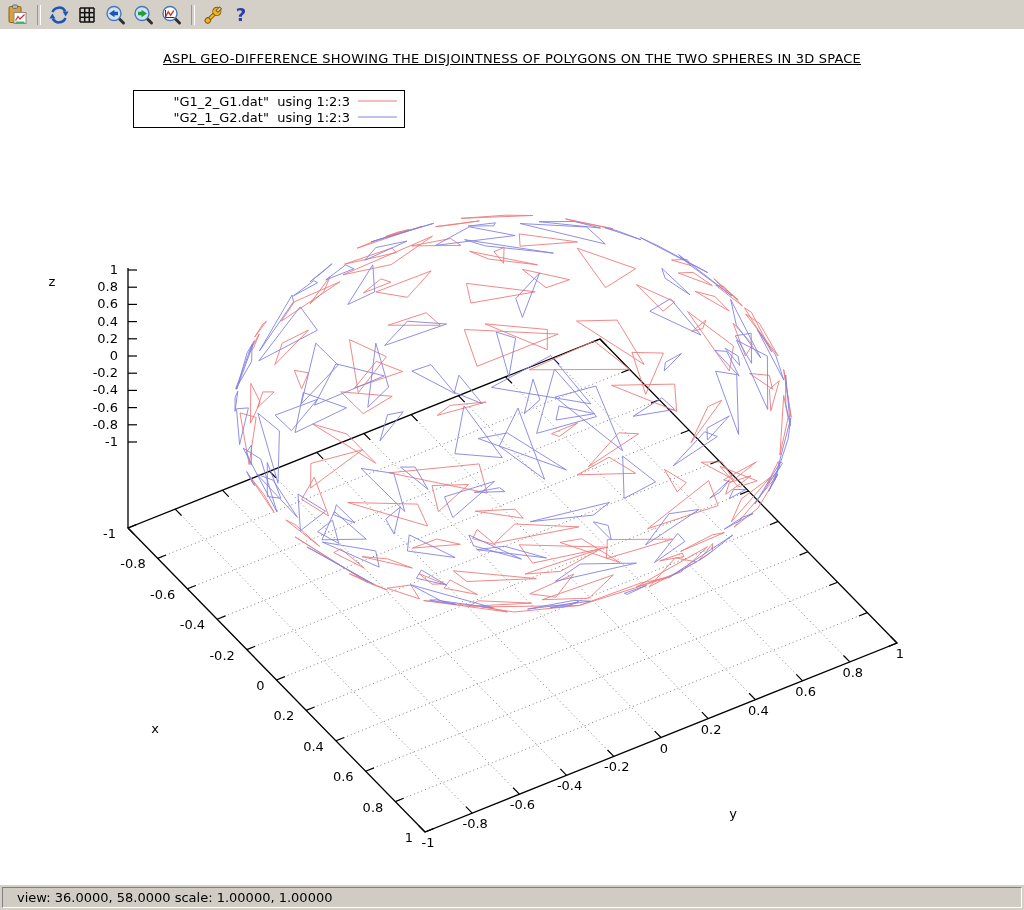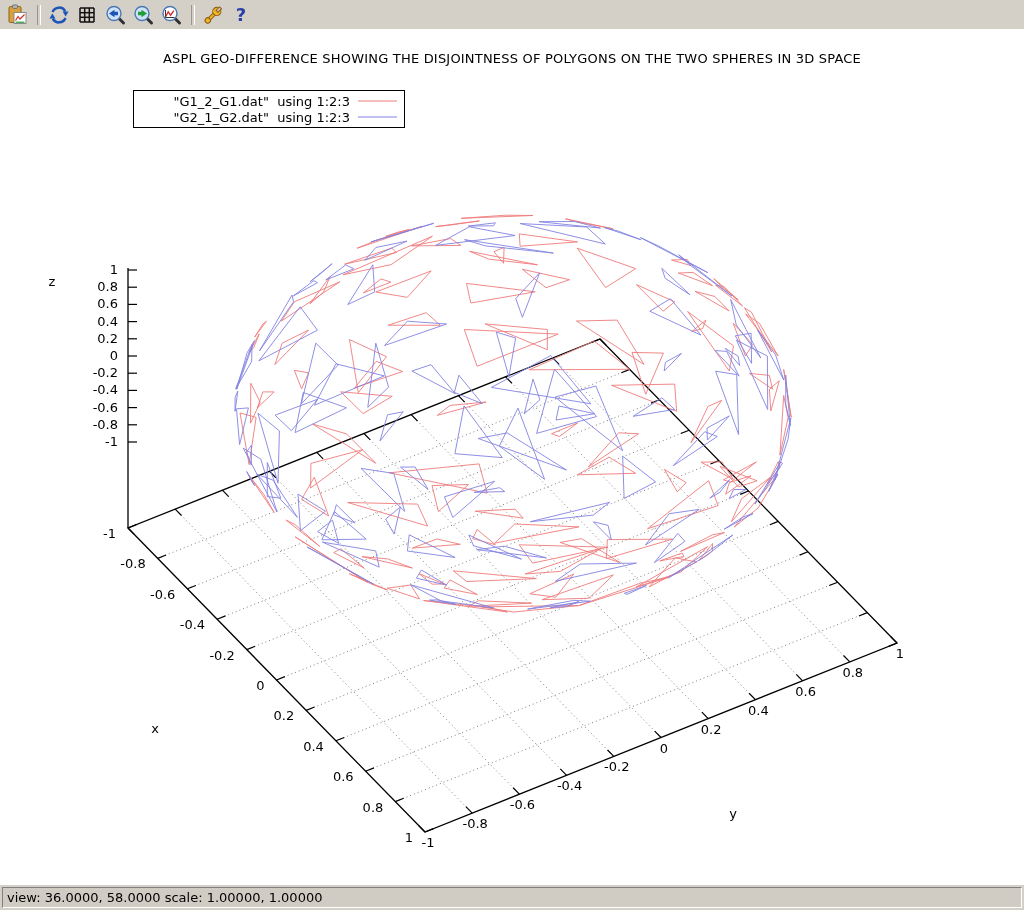--- a/index.html
+++ b/index.html
@@ -7,34 +7,34 @@
           font-family:"DejaVu Sans",sans-serif;}
   
   #toolbar{position:absolute;top:0;left:0;width:1024px;height:29px;background:#d4d0c8;
            display:flex;align-items:center;padding-left:4px;box-sizing:border-box;z-index:5;}
   .tbtn{width:26px;height:26px;display:flex;align-items:center;justify-content:center;margin-right:2px;}
   .tsep{width:2px;height:20px;margin:0 5px;border-left:1px solid #9a968e;border-right:1px solid #ffffff;}
   
   #plot{position:absolute;top:0;left:0;z-index:1;background:#ffffff;}
   
   #plot-title{position:absolute;top:51px;left:0;width:1024px;text-align:center;
-              font-size:13px;color:#000;letter-spacing:.2px;z-index:2;}
+              font-size:13px;color:#000;letter-spacing:.2px;z-index:2;text-decoration:underline;}
   
   #legend{position:absolute;left:133px;top:90px;width:270px;background:#fff;
           border:1px solid #000;z-index:2;padding:2px 0;}
   .legend-row{display:flex;align-items:center;justify-content:flex-end;height:16px;}
   .legend-label{font-size:13px;color:#000;white-space:pre;}
   .legend-sample{width:39px;height:16px;margin-left:8px;margin-right:7px;flex:0 0 auto;}
   
   #statusbar{position:absolute;left:0;bottom:0;width:1024px;height:25px;background:#d4d0c8;
              box-sizing:border-box;padding:2px 2px 2px 2px;z-index:5;}
   #status-field{height:21px;box-sizing:border-box;background:#d0ccc4;
                 border-top:1px solid #808080;border-left:1px solid #808080;
                 border-bottom:1px solid #ffffff;border-right:1px solid #ffffff;
-                font-size:13px;color:#000;line-height:19px;padding-left:4px;}
+                font-size:13px;color:#000;line-height:19px;padding-left:14px;}
   svg text{font-family:"DejaVu Sans",sans-serif;}
 </style>
 </head>
 <body>
 
 <div id="window">
 
   <svg id="plot" width="1024" height="910">
       <line x1="157.7" y1="558.4" x2="629.7" y2="369.4" stroke="#7f7f7f" stroke-width="1" stroke-dasharray="1 3"></line>
       <line x1="187.39999999999998" y1="588.8" x2="659.4" y2="399.8" stroke="#7f7f7f" stroke-width="1" stroke-dasharray="1 3"></line>

